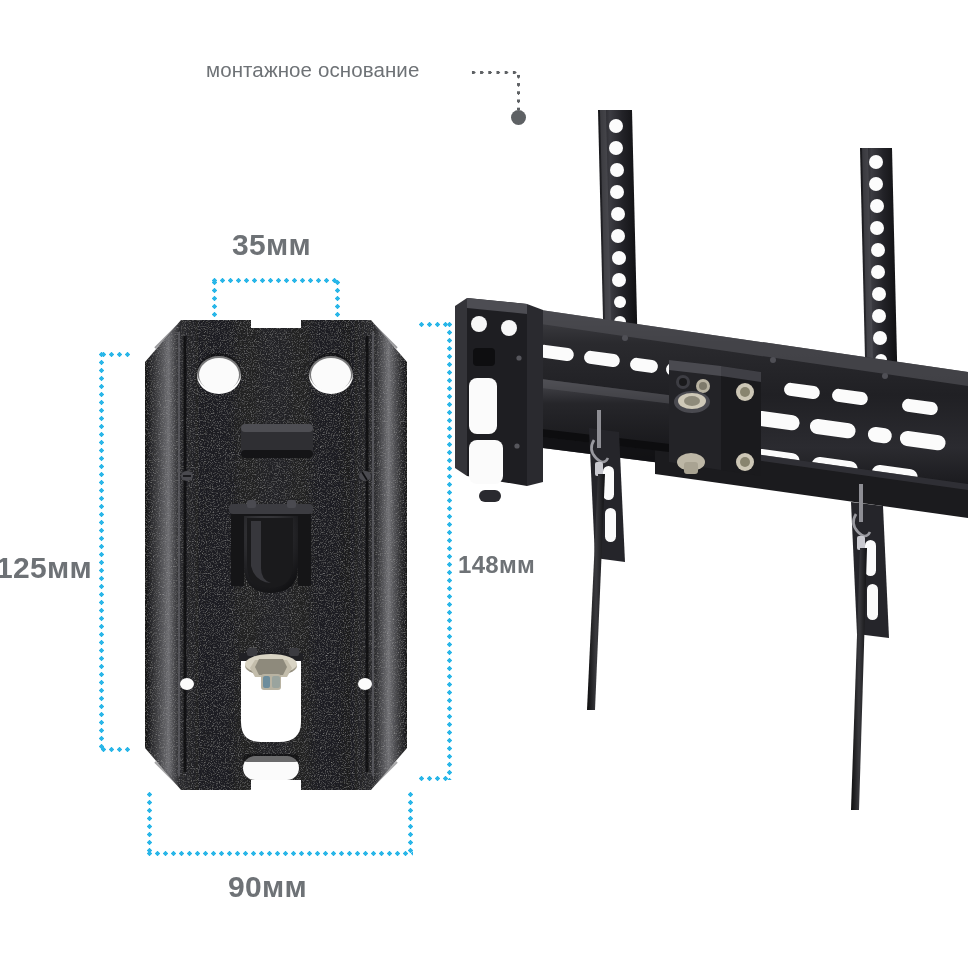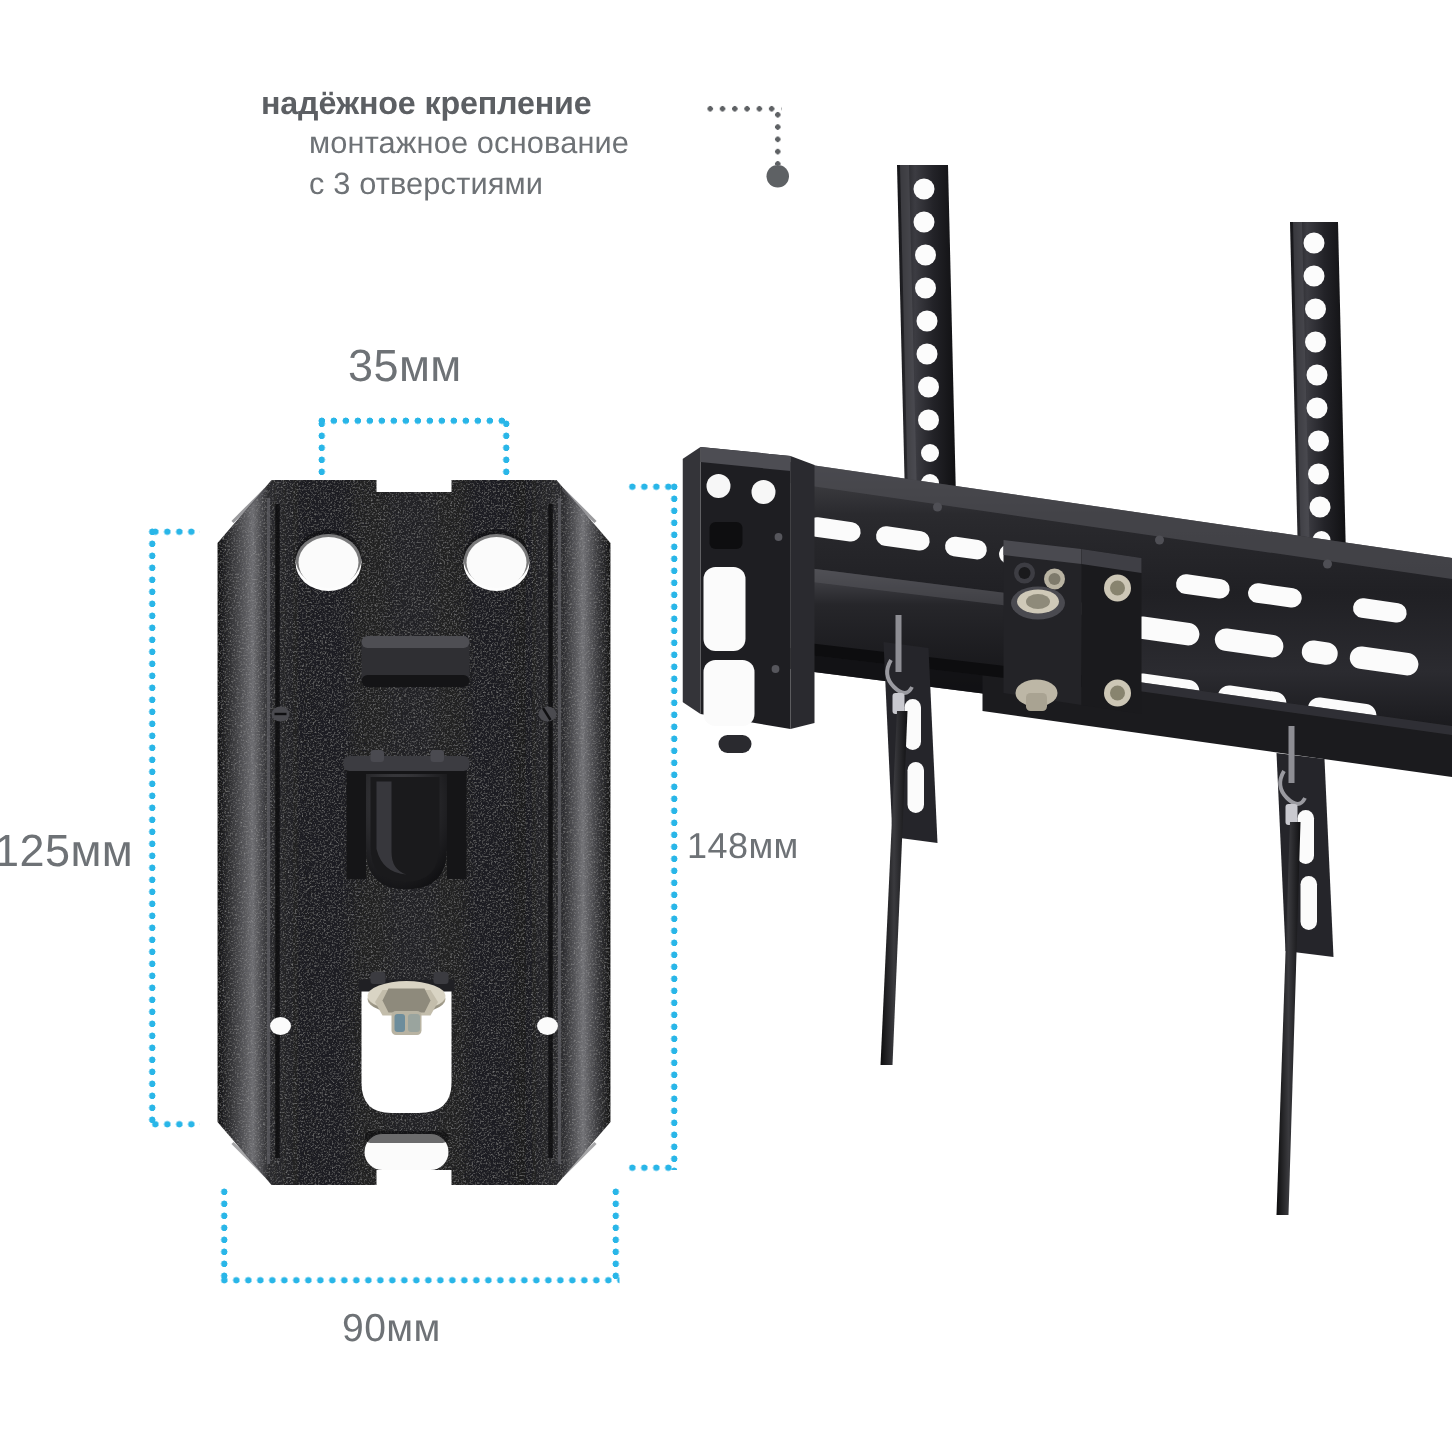--- a/index.html
+++ b/index.html
@@ -49,45 +49,43 @@
     background-size:8px 5px;background-repeat:repeat-x;
   }
   .cy-v{
     position:absolute;width:5px;
     background-image:radial-gradient(circle at 2.5px 2.5px,#29b6e8 2.05px,transparent 2.3px);
     background-size:5px 8px;background-repeat:repeat-y;
   }
 
   
   .dim{
-    position:absolute;color:#6e7276;font-weight:400;
+    position:absolute;color:#6e7276;font-weight:700;
     letter-spacing:0.3px;white-space:nowrap;
   }
   .dim-top{left:232px;top:228px;font-size:30px;}
   .dim-left{left:-4px;top:551px;font-size:30px;}
   .dim-right{left:458px;top:551px;font-size:24px;}
-  .dim-bottom{left:228px;top:870px;font-size:26px;}
+  .dim-bottom{left:228px;top:870px;font-size:30px;}
 
   
   .plate-wrap{position:absolute;left:143px;top:318px;width:266px;height:474px;}
   .plate-svg{display:block;width:266px;height:474px;}
 
   
   .mount-wrap{position:absolute;left:455px;top:110px;width:513px;height:740px;}
   .mount-svg{display:block;width:513px;height:740px;}
 </style>
 </head>
 <body>
 
 <div id="stage">
 
   <div class="callout">
-    <div class="callout-title">надёжное крепление</div>
     <div class="callout-sub">монтажное основание</div>
-    <div class="callout-sub">с 3 отверстиями</div>
   </div>
 
   <div class="leader-h"></div>
   <div class="leader-v"></div>
   <div class="leader-dot"></div>
 
   <div class="dim dim-top">35мм</div>
   <div class="cy-h" style="left:212px;top:278px;width:128px;"></div>
   <div class="cy-v" style="left:212px;top:280px;height:40px;"></div>
   <div class="cy-v" style="left:335px;top:280px;height:40px;"></div>

